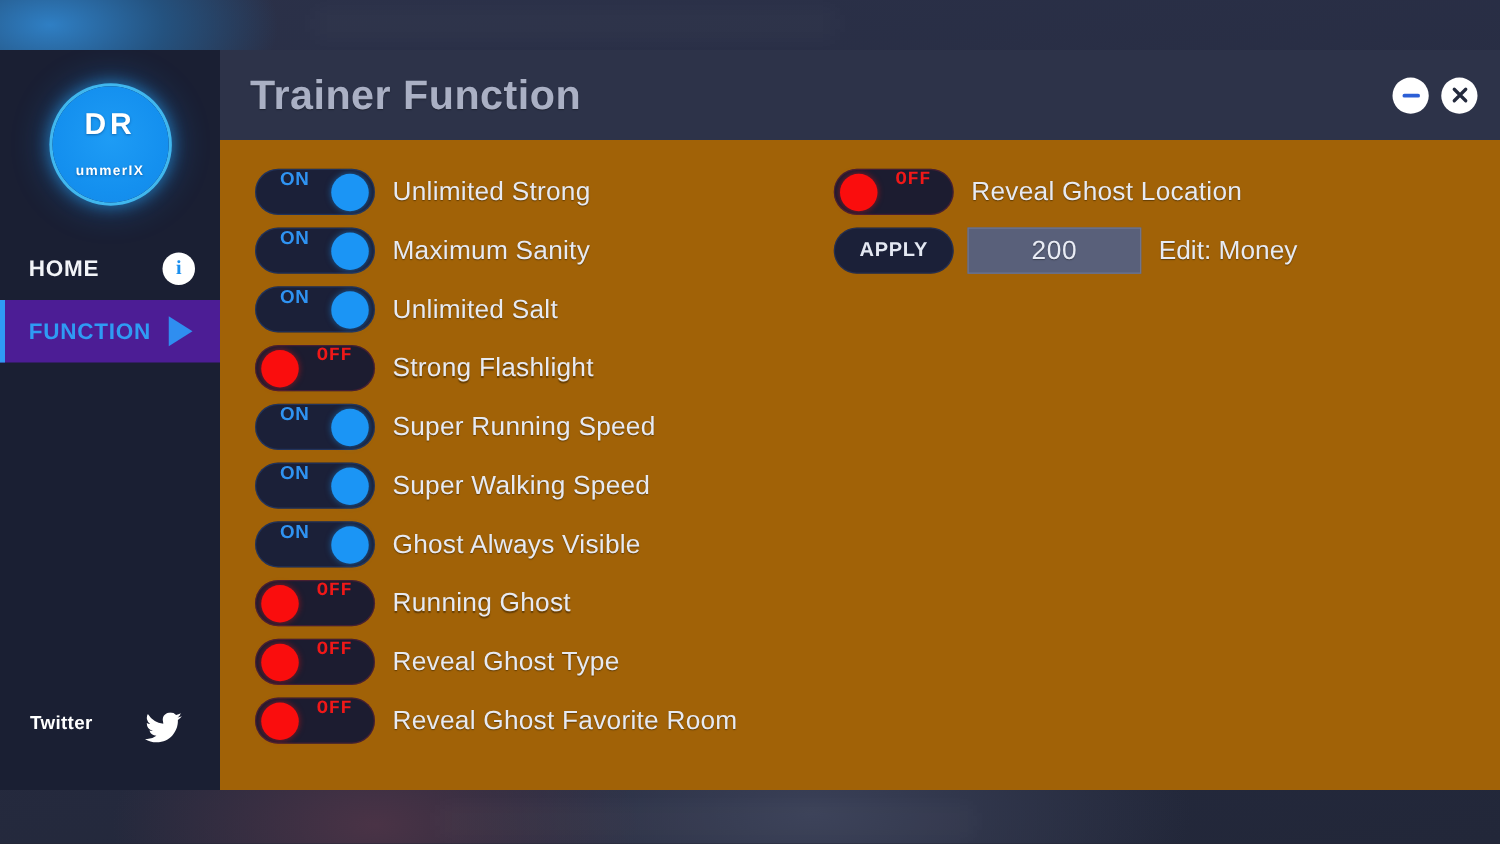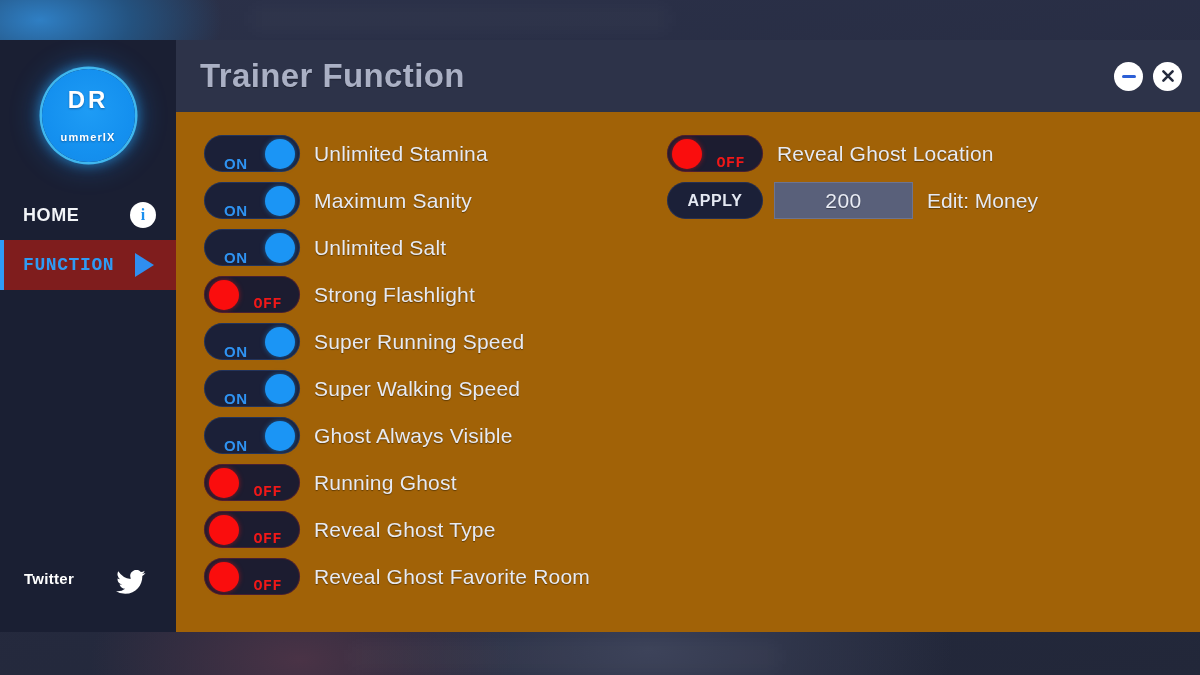--- a/index.html
+++ b/index.html
@@ -97,22 +97,21 @@
   .nav-item {
     position: relative;
     height: 50px;
     display: flex;
     align-items: center;
     padding: 0 20px 0 23px;
     justify-content: space-between;
     cursor: pointer;
   }
   .nav-item.active {
-    background: #7f1d1d;
-    font-family: Liberation Mono, monospace;
+    background: #4c1d95;
   }
   .nav-item.active::before {
     content: "";
     position: absolute;
     left: 0; top: 0; bottom: 0;
     width: 4px;
     background: #2f9bf4;
   }
   .nav-label {
     font-size: 18px;
@@ -214,21 +213,21 @@
     display: flex;
     align-items: center;
     height: 47px;
   }
 
   .toggle {
     width: 96px; height: 37px;
     border-radius: 19px;
     position: relative;
     display: flex;
-    align-items: flex-end;
+    align-items: flex-start;
     flex: 0 0 96px;
     cursor: pointer;
   }
   .toggle.on {
     background: #1b2038;
     box-shadow: inset 0 0 0 1px rgba(60,120,220,0.22);
     justify-content: flex-start;
   }
   .toggle.off {
     background: #1c1c30;
@@ -370,21 +369,21 @@
 
       <div class="content">
 
         <div class="col col-left">
 
           <div class="row">
             <div class="toggle on">
               <span class="tg-text">ON</span>
               <span class="knob"></span>
             </div>
-            <div class="row-label">Unlimited Stamina</div>
+            <div class="row-label">Unlimited Strong</div>
           </div>
 
           <div class="row">
             <div class="toggle on">
               <span class="tg-text">ON</span>
               <span class="knob"></span>
             </div>
             <div class="row-label">Maximum Sanity</div>
           </div>
 

